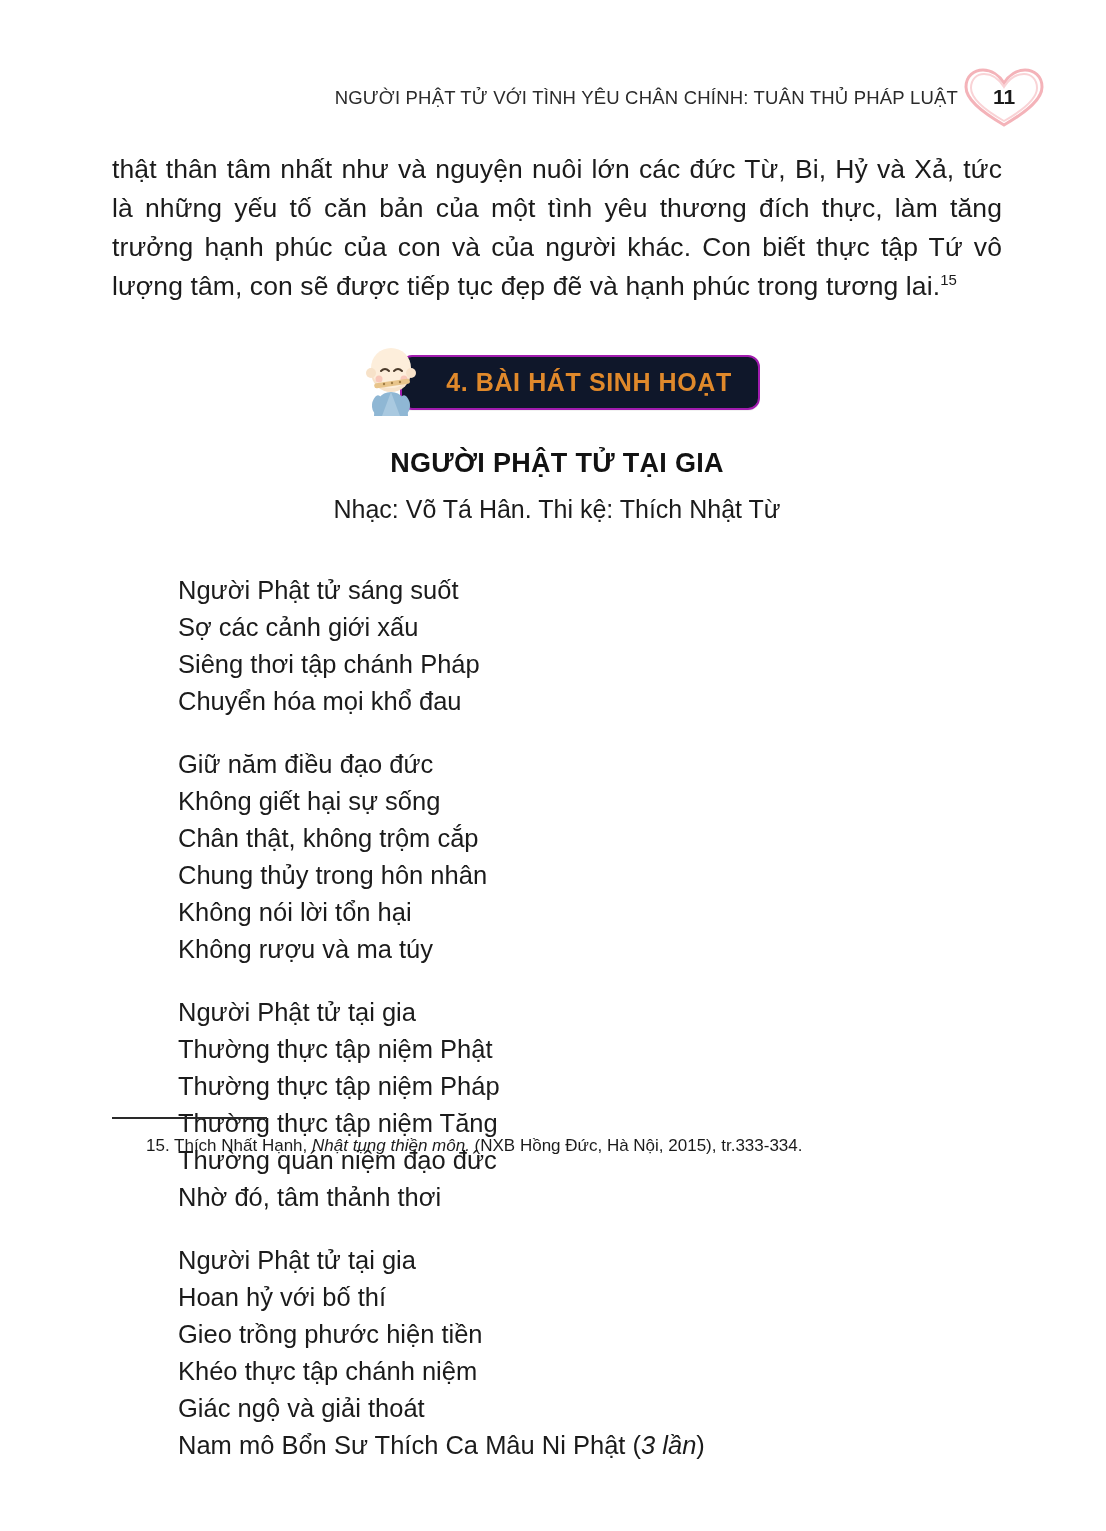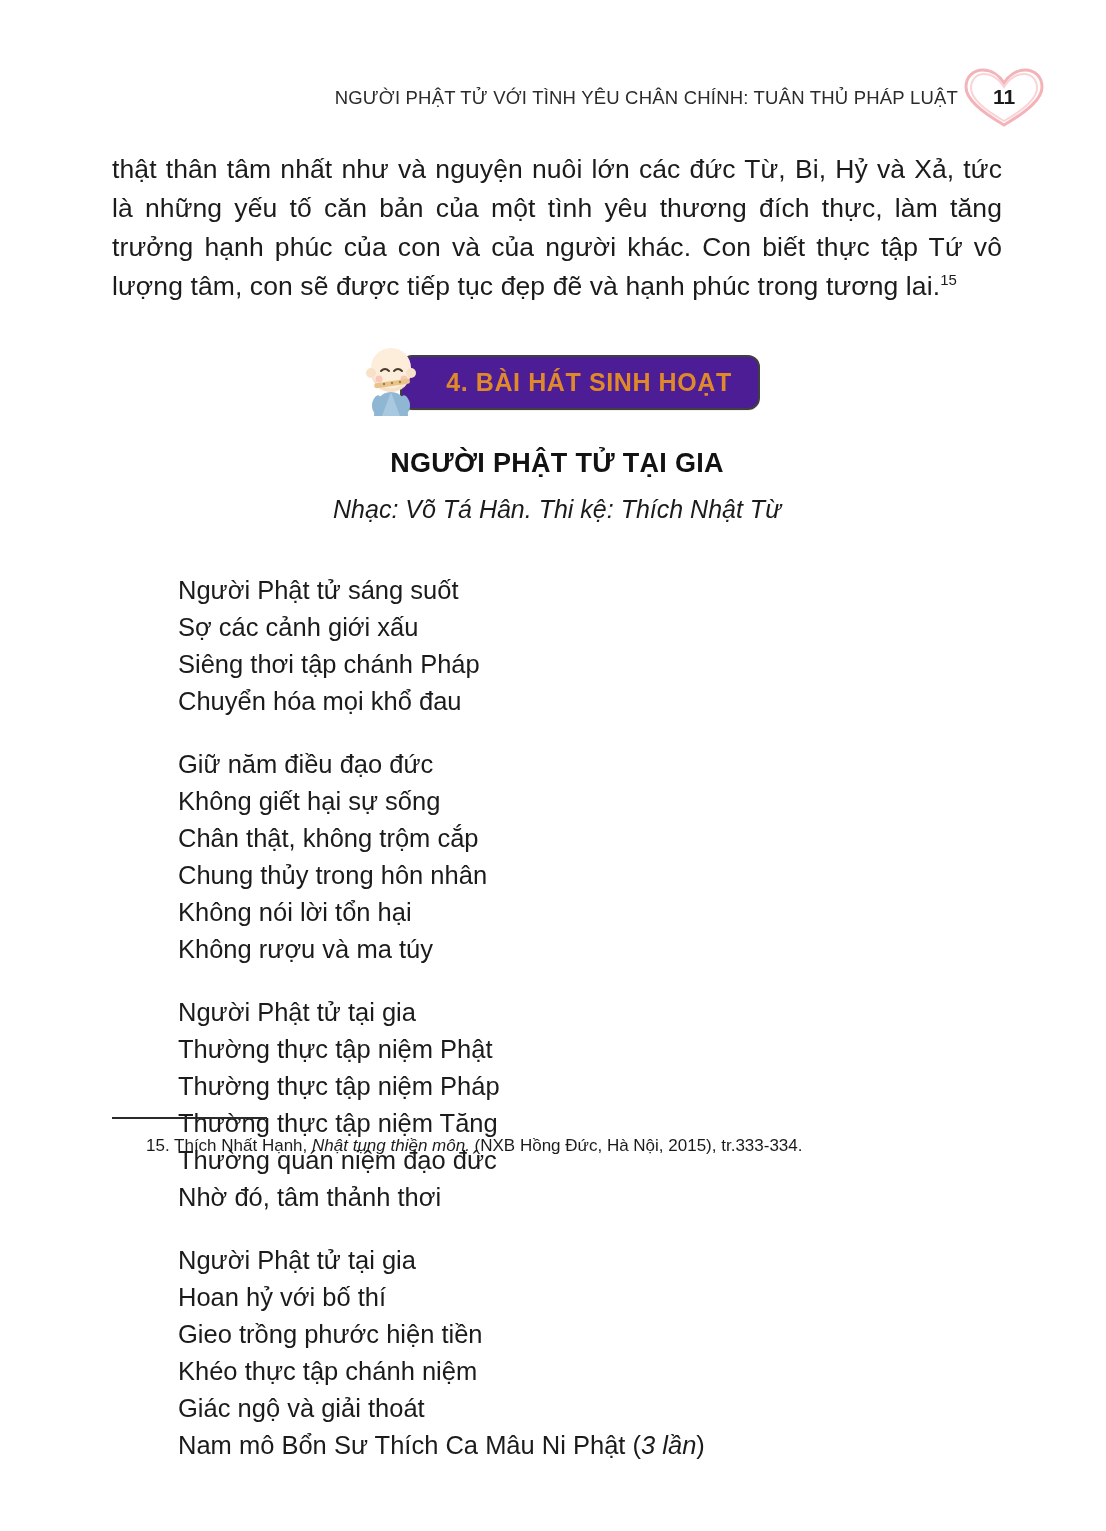--- a/index.html
+++ b/index.html
@@ -104,23 +104,23 @@
   .monk-icon {
     position: relative;
     z-index: 3;
     width: 74px;
     height: 76px;
     margin-right: -28px;
   }
   .banner-pill {
     position: relative;
     z-index: 2;
-    border: 2px solid #404040;
+    border: 2px solid #a21caf;
     border-radius: 12px;
-    background: #4c1d95;
+    background: #0f172a;
     padding: 11px 26px 11px 44px;
     box-shadow: 0 1px 0 rgba(0,0,0,0.05);
   }
   .banner-label {
     font-size: 25px;
     font-weight: bold;
     color: #e0892b;
     letter-spacing: 0.6px;
     text-transform: uppercase;
     white-space: nowrap;
@@ -132,21 +132,20 @@
     text-align: center;
     font-size: 27px;
     font-weight: bold;
     color: #121212;
     letter-spacing: 0.3px;
   }
   .song-credit {
     margin-top: 16px;
     text-align: center;
     font-size: 25px;
-    font-style: italic;
     color: #1b1b1b;
   }
 
   
   .lyrics {
     margin-top: 48px;
     padding-left: 66px;
   }
   .stanza {
     margin-bottom: 26px;

